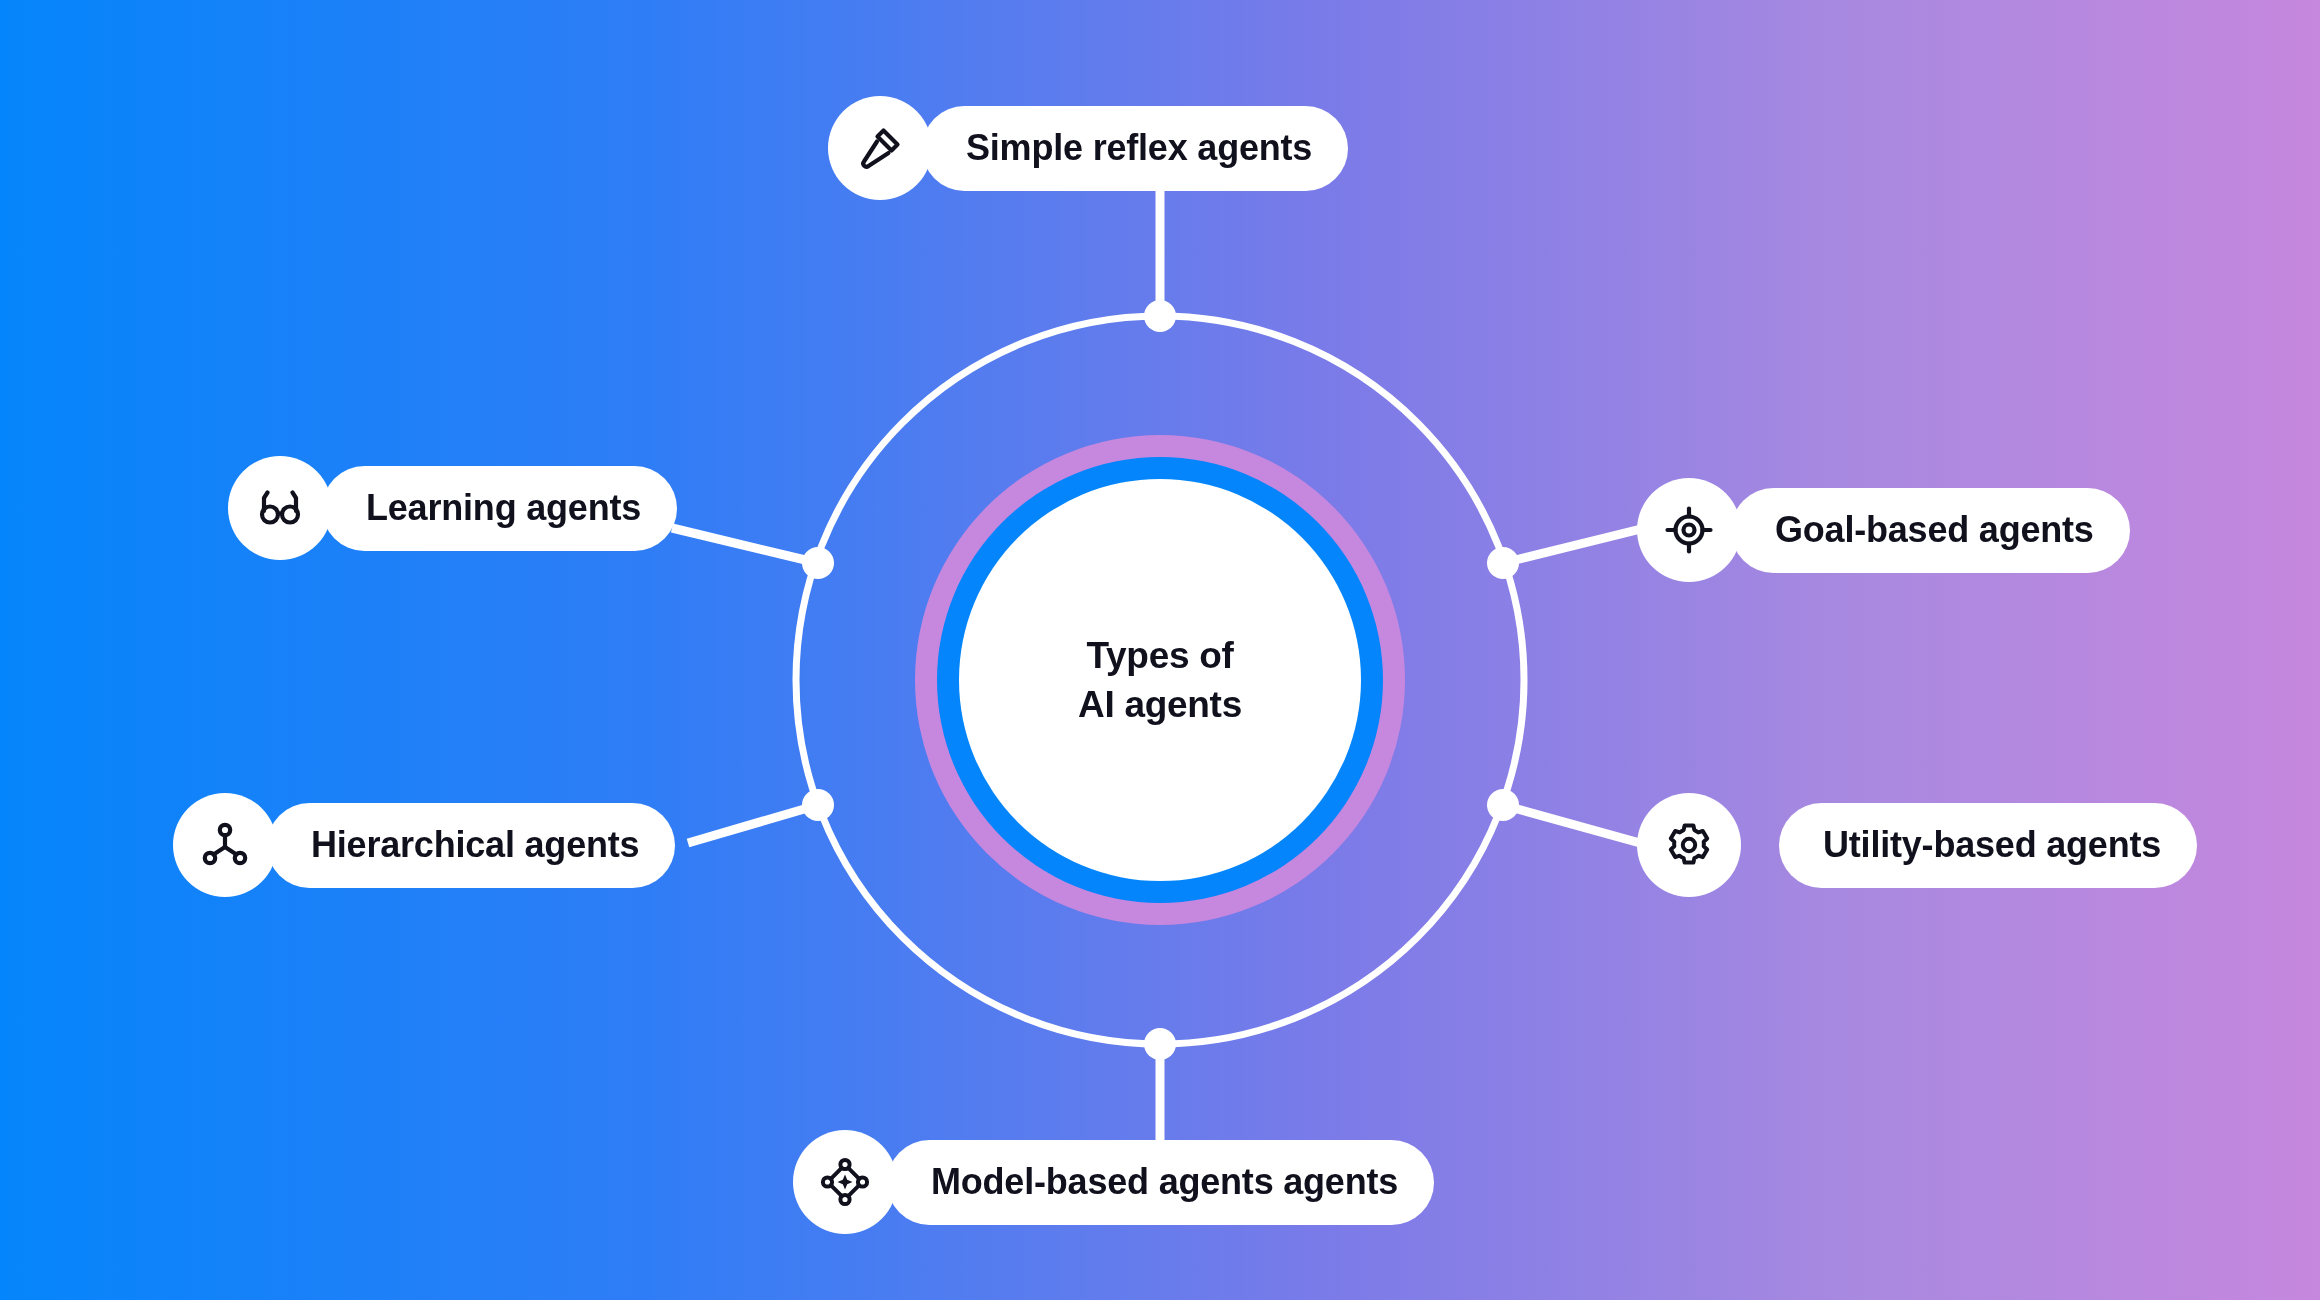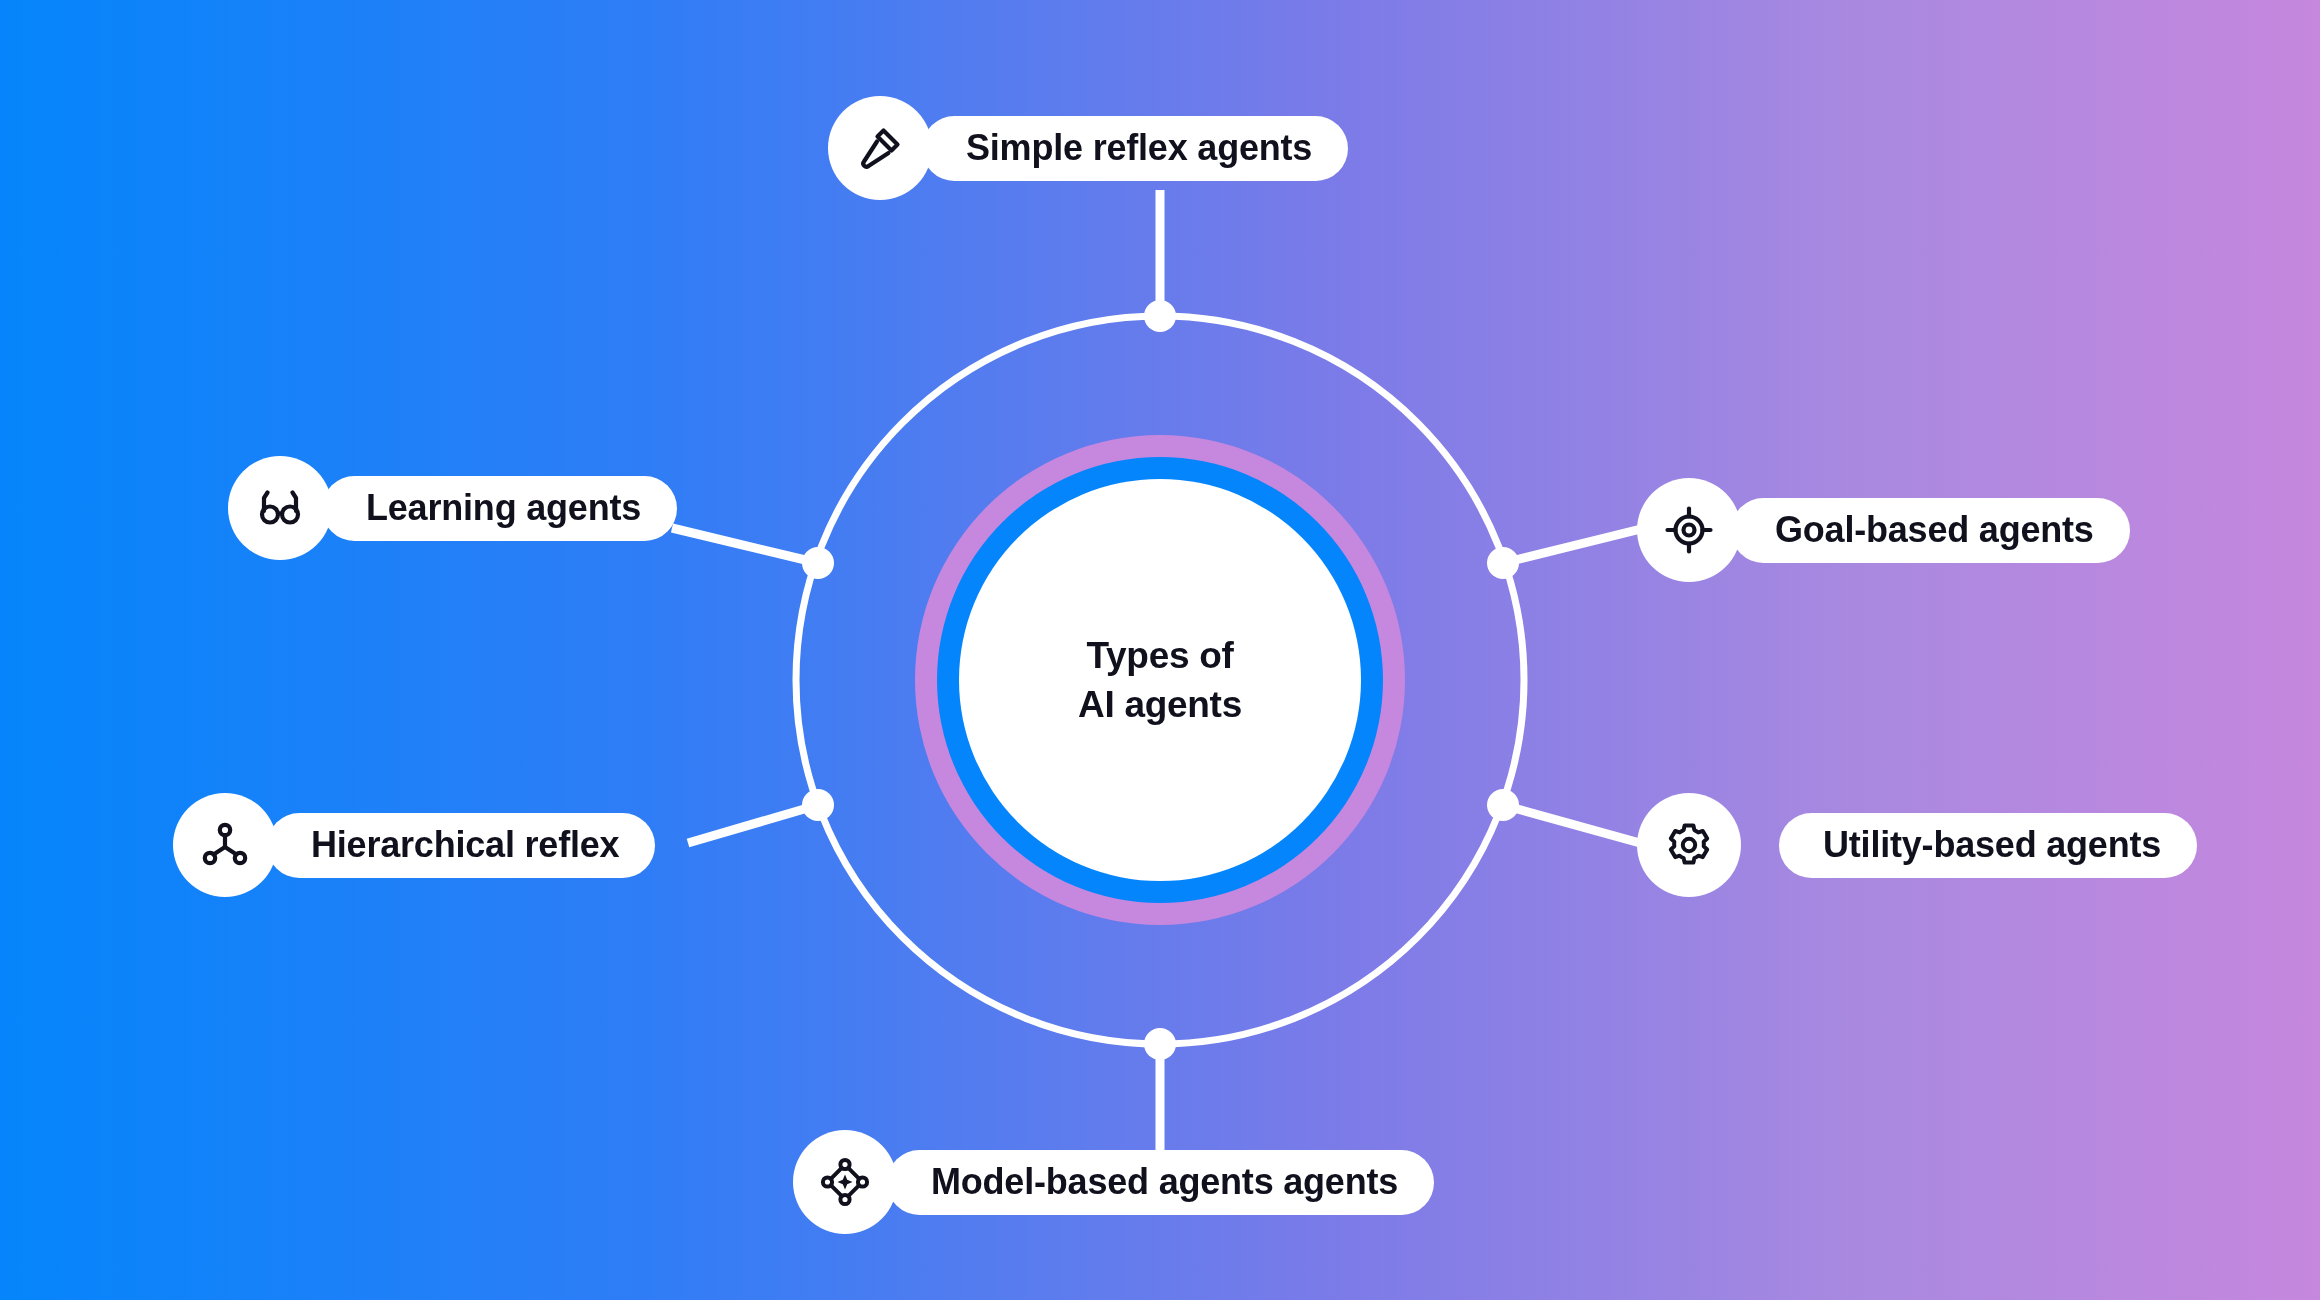--- a/index.html
+++ b/index.html
@@ -78,21 +78,21 @@
     display: flex;
     align-items: center;
     justify-content: center;
     flex: 0 0 auto;
     position: relative;
     z-index: 3;
   }
   .node-icon svg { display: block; }
 
   .node-pill {
-    height: 65px;
+    height: 85px;
     border-radius: 46px;
     background: #FFFFFF;
     display: flex;
     align-items: center;
     padding: 0 36px;
     position: relative;
     z-index: 2;
     white-space: nowrap;
   }
   .node-pill.gap-left { margin-left: -10px; padding-left: 44px; }
@@ -176,21 +176,21 @@
       <svg width="56" height="56" viewBox="0 0 56 56" fill="none" stroke="#11111E" stroke-width="4.2" stroke-linecap="round" stroke-linejoin="round">
         <circle cx="28" cy="13" r="5.2"></circle>
         <circle cx="13" cy="41" r="5.2"></circle>
         <circle cx="43" cy="41" r="5.2"></circle>
         <path d="M28 18.2 L28 30"></path>
         <path d="M28 30 L16.5 37.5"></path>
         <path d="M28 30 L39.5 37.5"></path>
       </svg>
     </div>
     <div class="node-pill gap-left">
-      <span class="node-label">Hierarchical reflex</span>
+      <span class="node-label">Hierarchical agents</span>
     </div>
   </div>
 
   <div class="node" id="node-goal-based">
     <div class="node-icon">
       <svg width="56" height="56" viewBox="0 0 56 56" fill="none" stroke="#11111E" stroke-width="4.2" stroke-linecap="round" stroke-linejoin="round">
         <circle cx="28" cy="28" r="13.5"></circle>
         <circle cx="28" cy="28" r="5.5"></circle>
         <path d="M28 6.5 L28 14.5"></path>
         <path d="M28 41.5 L28 49.5"></path>

